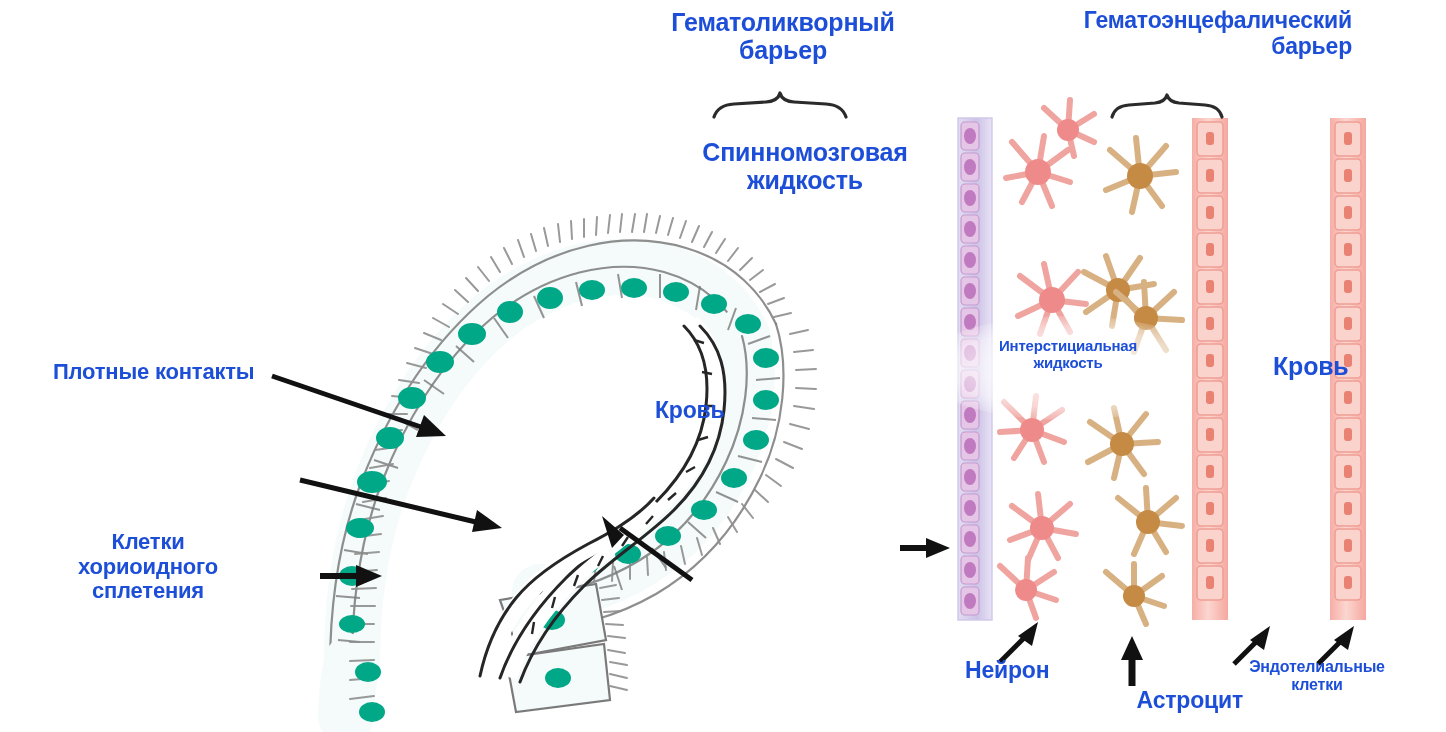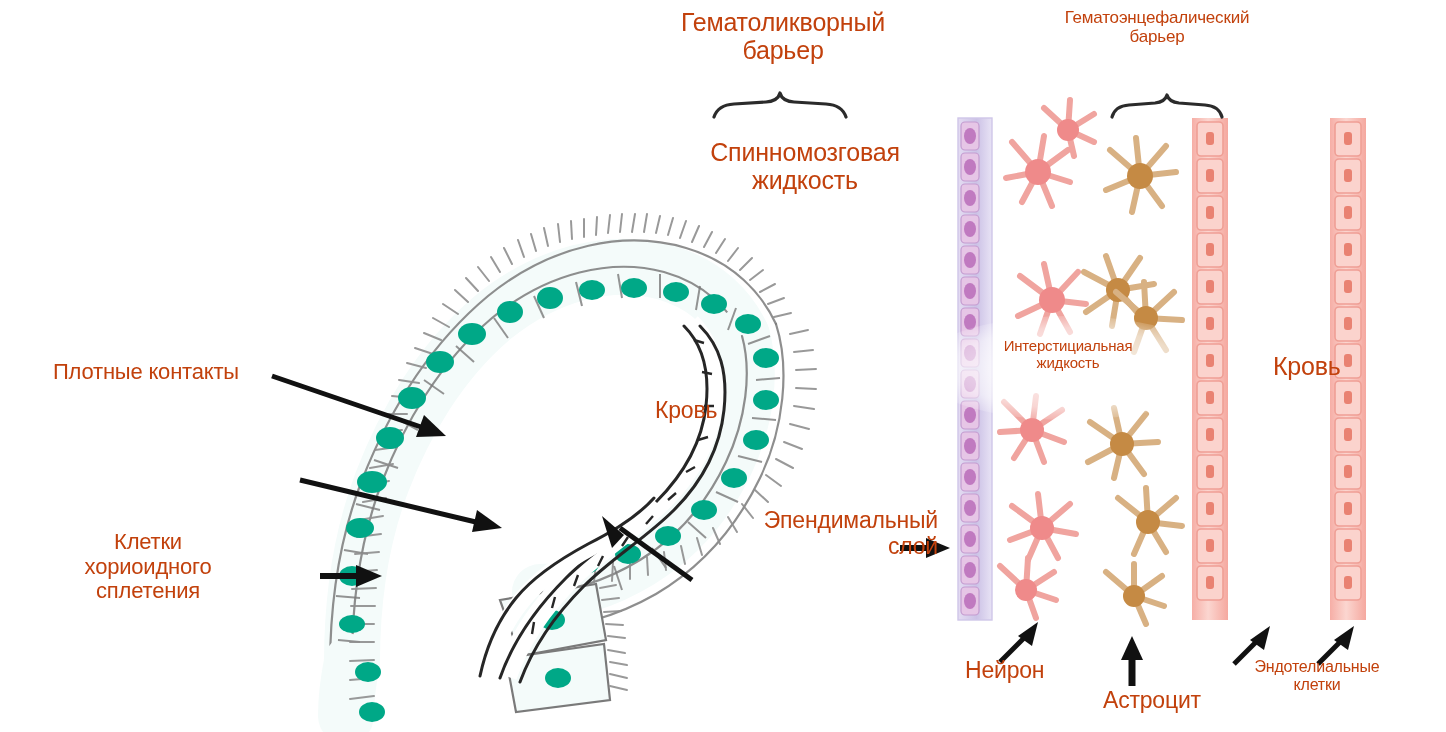--- a/index.html
+++ b/index.html
@@ -11,50 +11,50 @@
     position: relative;
     width: 1446px;
     height: 732px;
     background: #ffffff;
     overflow: hidden;
     font-family: "Liberation Sans", sans-serif;
     color: #111111;
   }
   .lbl {
     position: absolute;
-    font-weight: normal;
-    color: #c2410c;
+    font-weight: bold;
+    color: #1d4ed8;
     line-height: 1.12;
     white-space: pre-line;
     letter-spacing: -0.2px;
   }
   .center { text-align: center; }
   .right  { text-align: right; }
   .left   { text-align: left; margin-left: 45px; }
 
   
   #h-bcsfb { left: 618px; top: 8px;  width: 330px; font-size: 25px; }
-  #h-bbb   { left: 962px; top: 8px;  width: 390px; font-size: 17px; }
+  #h-bbb   { left: 962px; top: 8px;  width: 390px; font-size: 23px; text-align: right; }
   #h-csf   { left: 660px; top: 138px; width: 290px; font-size: 25px; }
 
   
   #l-tj    { left: 8px;   top: 360px; width: 280px; font-size: 22px; }
   #l-cap   { left: 8px;   top: 420px; width: 280px; font-size: 22px; }
   #l-cpc   { left: 8px;   top: 530px; width: 280px; font-size: 22px; }
 
   
   #l-blood1 { left: 610px; top: 398px; width: 120px; font-size: 23px; }
   #l-epend  { left: 748px; top: 508px; width: 190px; font-size: 23px; }
   #l-fen    { left: 665px; top: 588px; width: 235px; font-size: 23px; }
 
   
   #l-isf    { left: 940px;  top: 338px; width: 256px; font-size: 15px; }
   #l-blood2 { left: 1228px; top: 352px; width: 110px; font-size: 25px; }
   #l-neuron { left: 920px;  top: 658px; width: 125px; font-size: 23px; }
-  #l-astro  { left: 1058px; top: 688px; width: 140px; font-size: 23px; }
+  #l-astro  { left: 1058px; top: 688px; width: 140px; font-size: 23px; text-align: right; }
   #l-endo   { left: 1192px; top: 658px; width: 250px; font-size: 16px; }
 
   svg.overlay {
     position: absolute;
     left: 0; top: 0;
     width: 1446px;
     height: 732px;
     pointer-events: none;
   }
 </style>
@@ -478,22 +478,20 @@
 
   <div class="lbl left" id="l-tj">Плотные контакты</div>
 
 
   <div class="lbl center" id="l-cpc">Клетки
 хориоидного
 сплетения</div>
 
   <div class="lbl left" id="l-blood1">Кровь</div>
 
-  <div class="lbl right" id="l-epend">Эпендимальный
-слой</div>
 
 
   <div class="lbl center" id="l-isf">Интерстициальная
 жидкость</div>
 
   <div class="lbl left" id="l-blood2">Кровь</div>
 
   <div class="lbl left" id="l-neuron">Нейрон</div>
 
   <div class="lbl left" id="l-astro">Астроцит</div>

